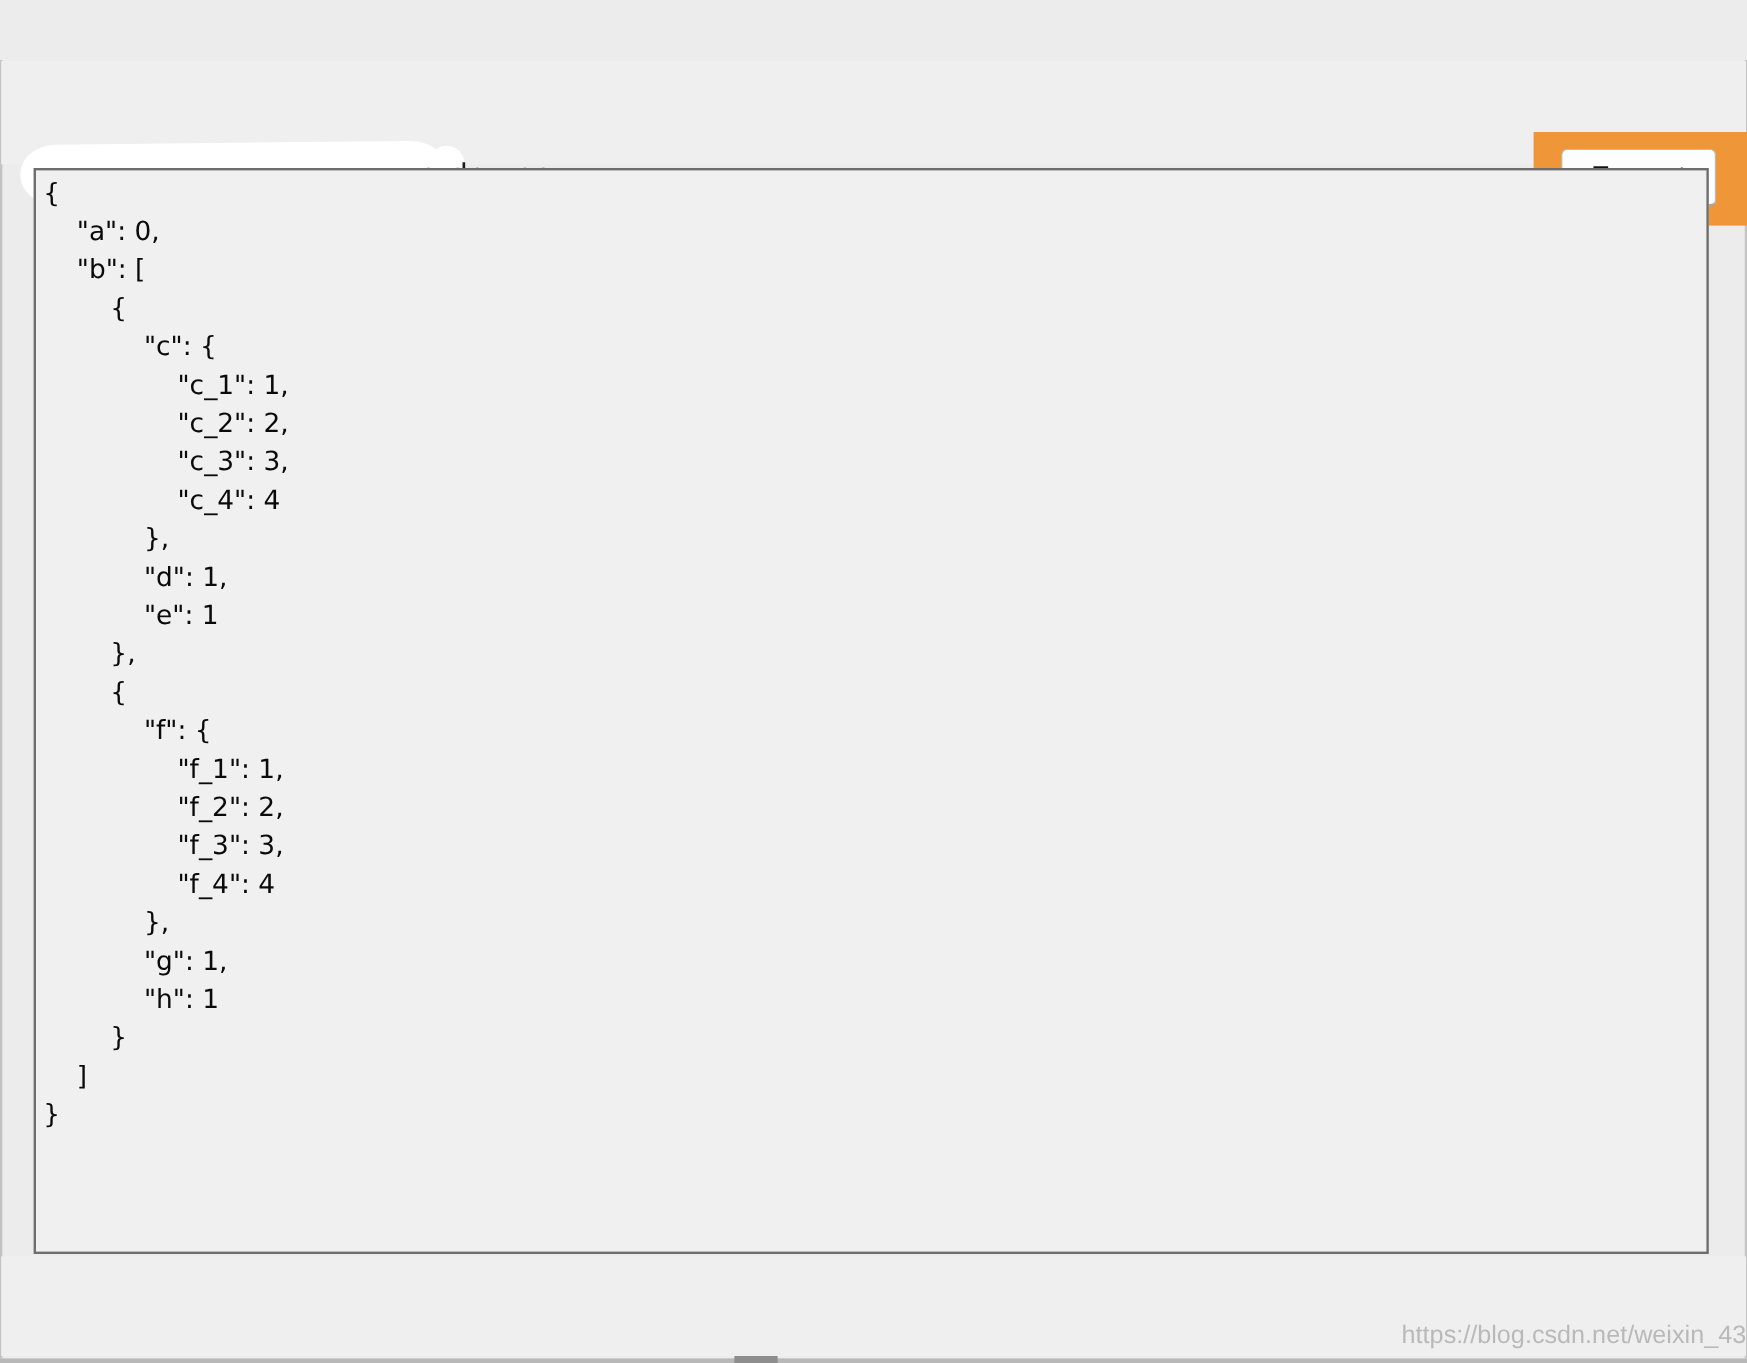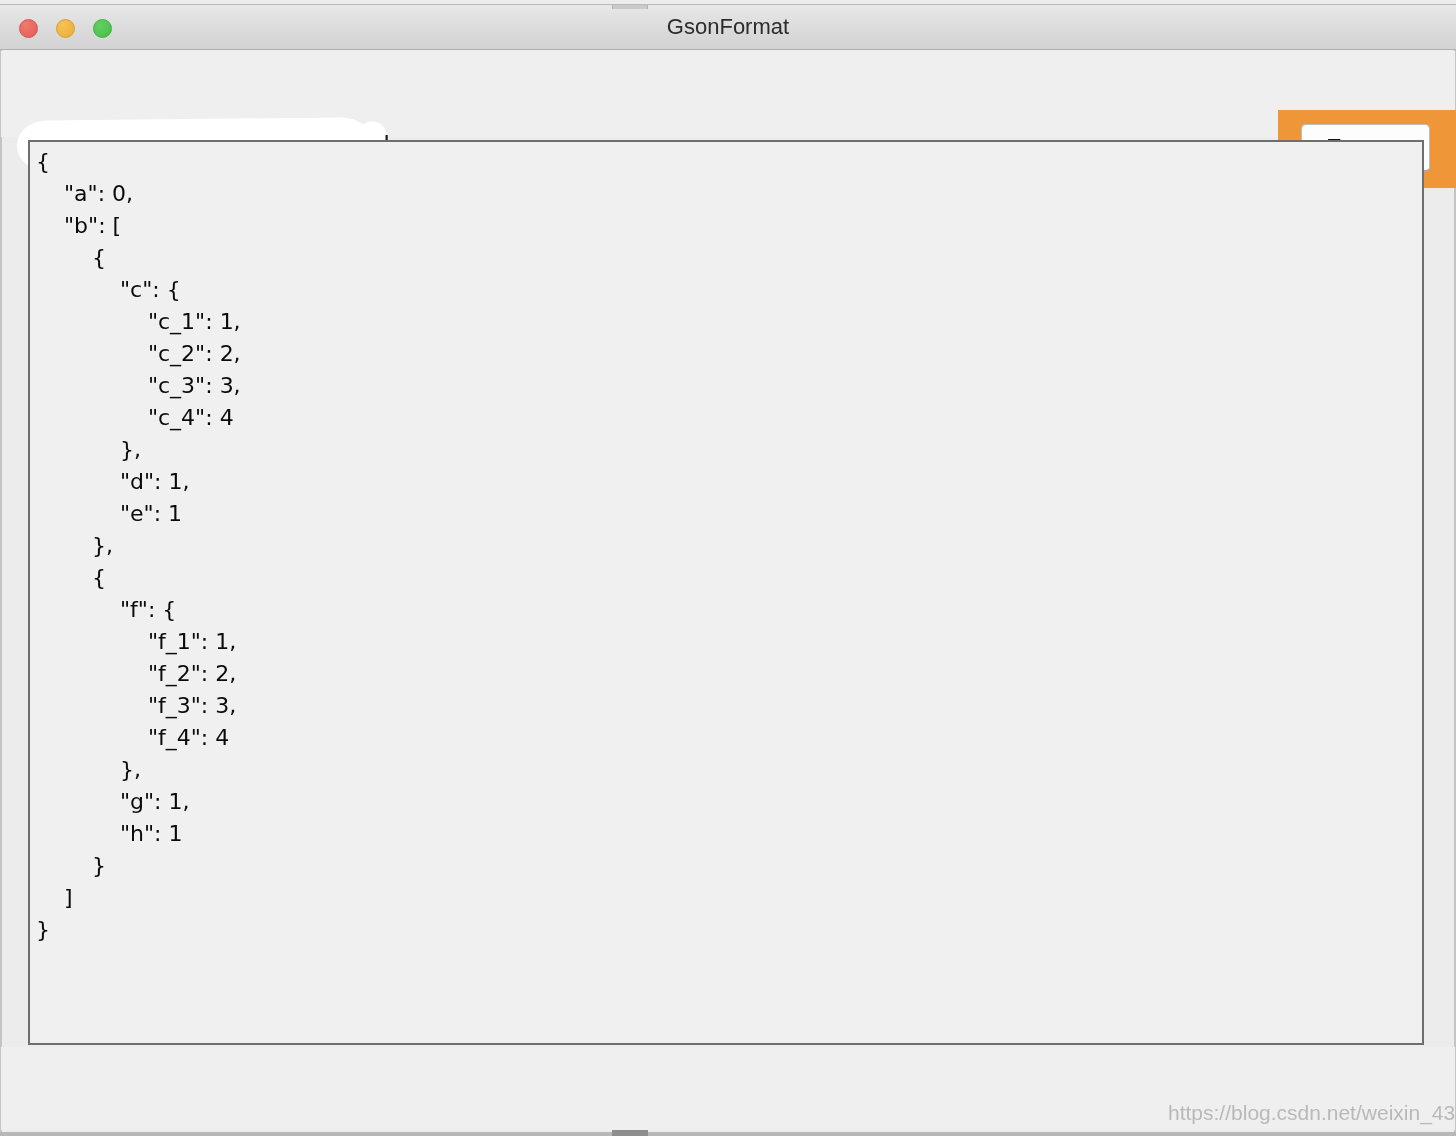--- a/index.html
+++ b/index.html
@@ -205,29 +205,20 @@
     left: 1454px; top: 50px;
     width: 2px; height: 1082px;
     background: #c4c4c4;
   }
 </style>
 </head>
 <body>
 
 <div class="window">
 
-  <div class="titlebar">
-    <div class="top-notch"></div>
-    <div class="traffic">
-      <div class="light red"></div>
-      <div class="light yellow"></div>
-      <div class="light green"></div>
-    </div>
-    <div class="window-title">GsonFormat</div>
-  </div>
 
   <div class="side-edge-left"></div>
   <div class="side-edge-right"></div>
 
   <div class="header">
     <div class="redaction"></div>
     <div class="doc-label">csdngson</div>
 
     <div class="format-highlight"></div>
     <button class="format-button">Format</button>

